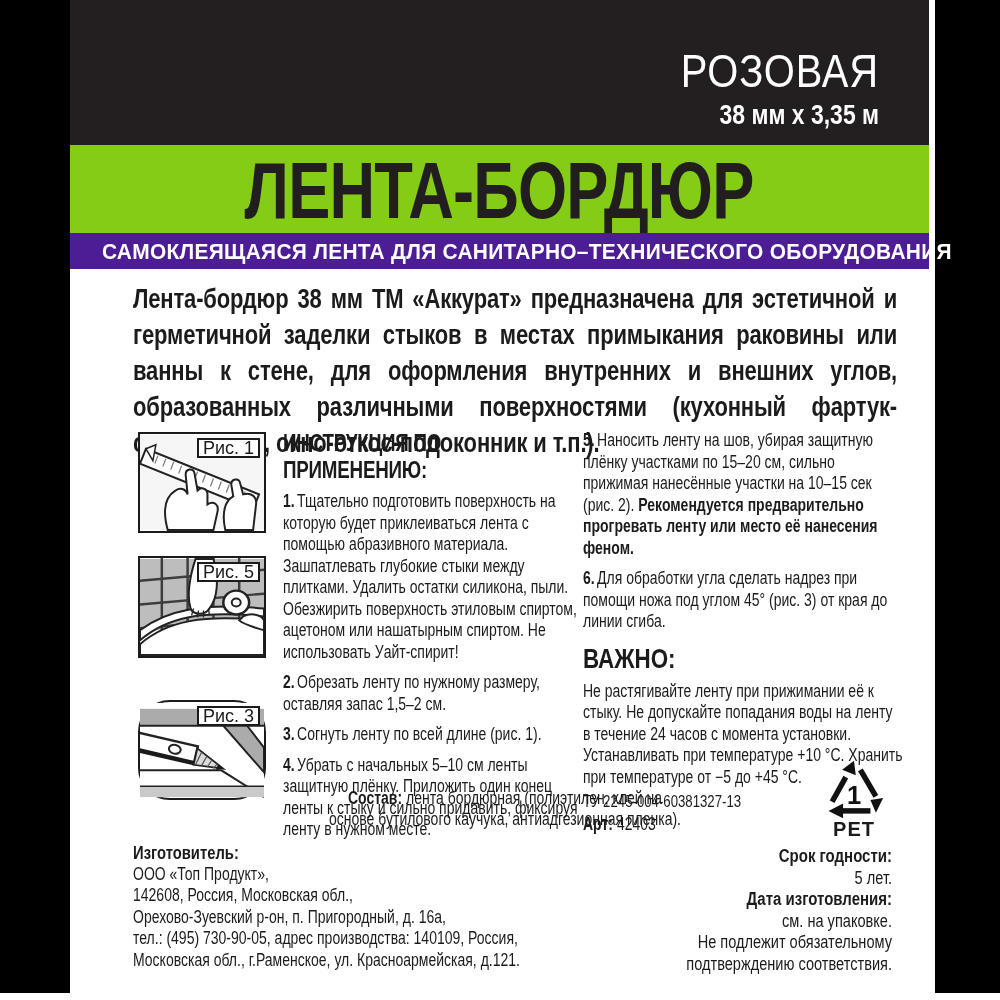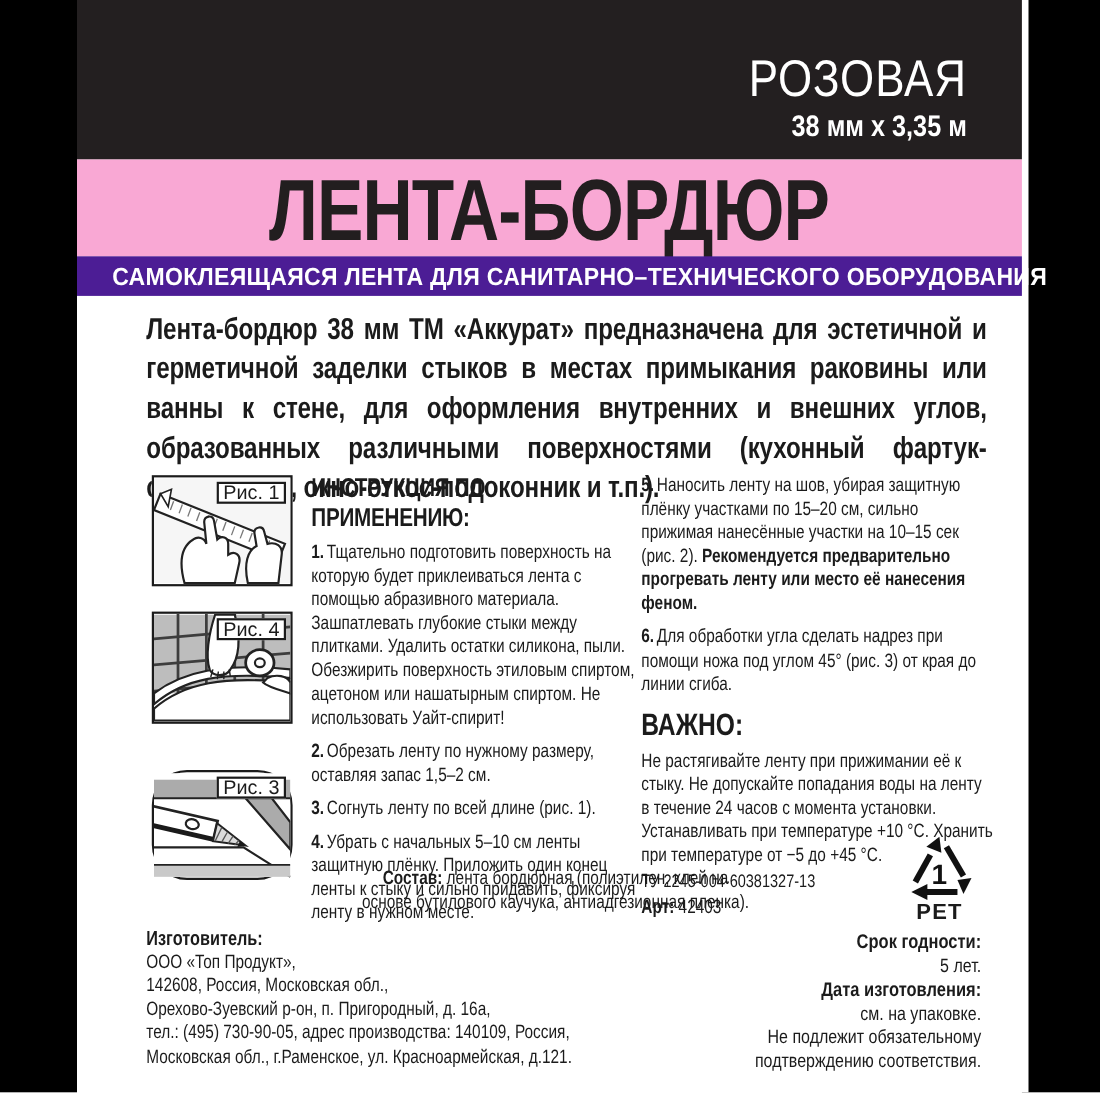--- a/index.html
+++ b/index.html
@@ -20,21 +20,21 @@
 
   
   .label{position:absolute;left:70px;top:0;width:865px;height:993px;background:#fff;}
 
   .header-band{position:absolute;left:0;top:0;width:859px;height:145px;background:#231f20;}
   .header-text{position:absolute;right:50px;top:44px;width:260px;text-align:right;color:#fff;}
   .header-text .inner{width:306px;margin-left:-46px;transform:scaleX(.85);}
   .color-name{font-size:47px;line-height:54px;font-weight:normal;letter-spacing:1px;}
   .tape-size{font-size:27px;line-height:34px;font-weight:bold;}
 
-  .title-band{position:absolute;left:0;top:145px;width:859px;height:88px;background:#f9a8d4;
+  .title-band{position:absolute;left:0;top:145px;width:859px;height:88px;background:#84cc16;
     text-align:center;line-height:92px;}
   .title-band span{display:inline-block;transform:scaleX(.8);transform-origin:50% 50%;
     font-size:79px;font-weight:bold;letter-spacing:-1px;color:#221e1f;white-space:nowrap;}
 
   .subtitle-band{position:absolute;left:0;top:233px;width:859px;height:36px;background:#4c1d95;
     text-align:center;line-height:37px;}
   .subtitle-band span{display:inline-block;transform:scaleX(.93);transform-origin:50% 50%;
     font-size:22.5px;font-weight:bold;color:#fff;letter-spacing:.3px;white-space:nowrap;}
 
   .intro-wrap{left:63px;top:281px;width:764px;}
@@ -151,21 +151,21 @@
       <ellipse cx="97" cy="44" rx="4.5" ry="4" fill="#fff" stroke="#222" stroke-width="2"></ellipse>
       <path d="M104,58 C112,54 122,56 125,62 L125,72 C112,68 104,66 100,62 Z" fill="#fff" stroke="#222" stroke-width="2"></path>
       <path d="M56,0 L74,0 C80,22 78,40 70,50 C66,57 54,57 51,50 C47,38 50,18 56,0 Z" fill="#fff" stroke="#222" stroke-width="2"></path>
       <g stroke="#222" stroke-width="1.3">
         <line x1="54" y1="50" x2="52" y2="57"></line>
           <line x1="59" y1="52" x2="58" y2="59"></line>
         <line x1="64" y1="52" x2="64" y2="59"></line>
           <line x1="69" y1="50" x2="70" y2="57"></line>
       </g>
     </svg>
-    <div class="fig-caption">Рис. 4</div>
+    <div class="fig-caption">Рис. 5</div>
   </div>
 
   <div class="figure fig3">
     <svg viewBox="0 0 125 95">
       <rect x="0" y="0" width="125" height="95" fill="#fff"></rect>
       <rect x="0" y="6" width="125" height="17" fill="#ababab"></rect>
       <line x1="0" y1="23" x2="125" y2="23" stroke="#222" stroke-width="2"></line>
       <polygon points="84,23 108,23 125,45 125,70" fill="#ababab" stroke="#222" stroke-width="2"></polygon>
       <polyline points="0,68 82,68 125,95" fill="none" stroke="#222" stroke-width="2"></polyline>
       <rect x="0" y="84" width="125" height="11" fill="#c9c9c9"></rect>

